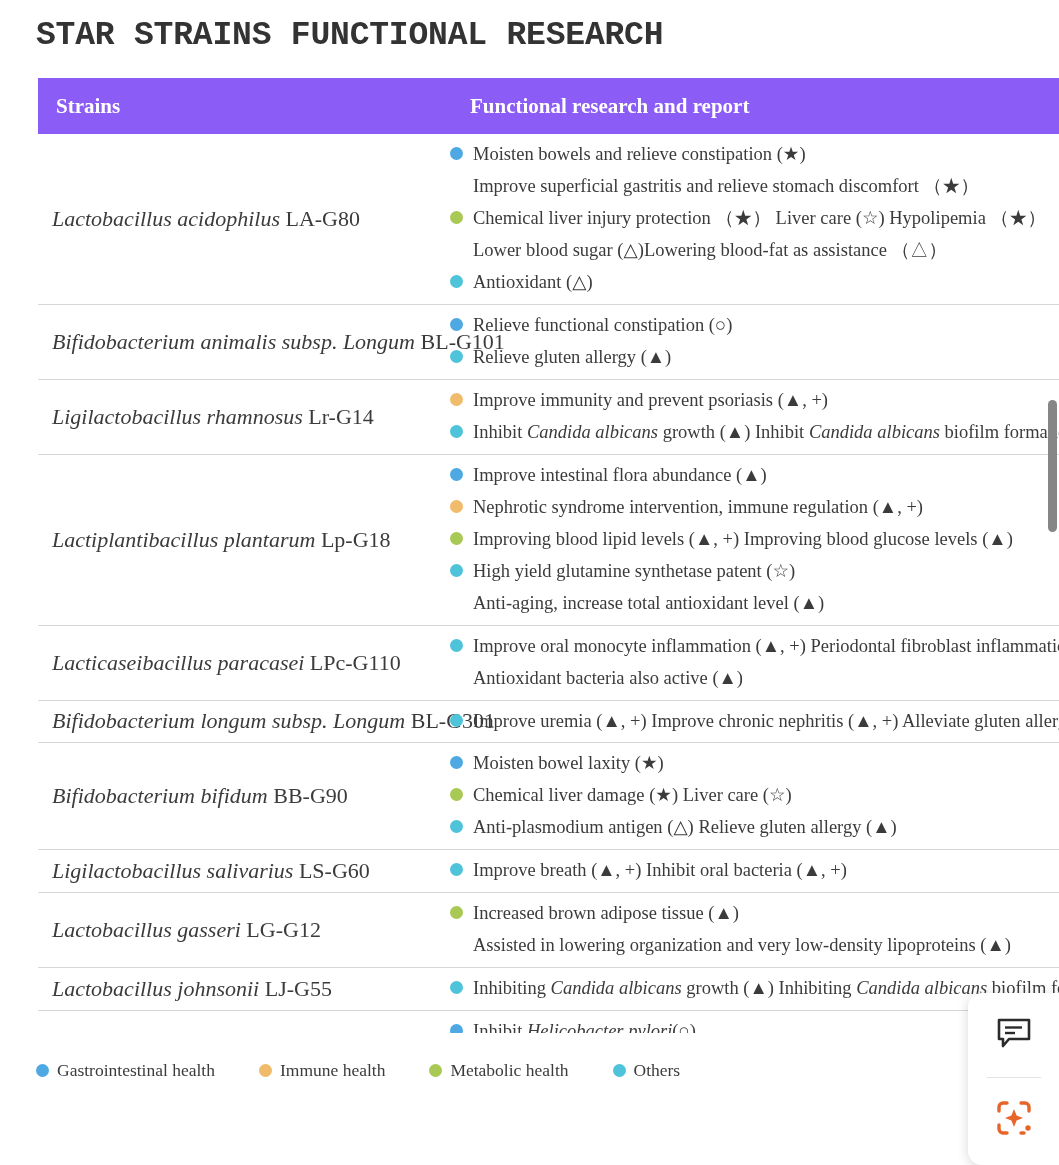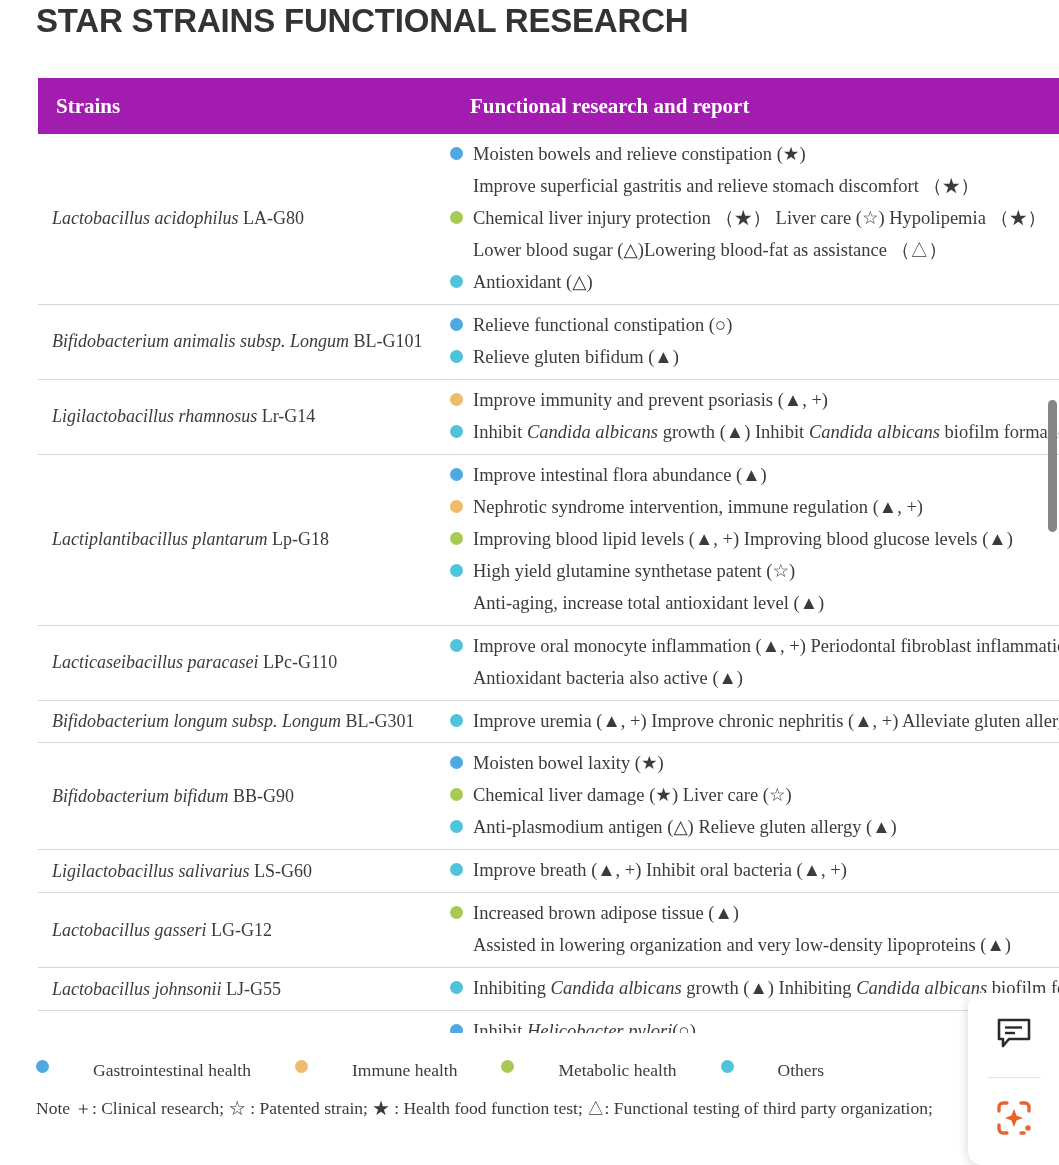--- a/index.html
+++ b/index.html
@@ -13,22 +13,22 @@
     position: relative;
     overflow: hidden;
     font-family: "Liberation Serif", serif;
     color: #3a3a3a;
   }
 
   
   .page-title {
     position: absolute;
     left: 36px;
-    top: 2px;
-    font-family: Liberation Sans, sans-serif;
+    top: 17px;
+    font-family: Liberation Mono, monospace;
     font-weight: bold;
     font-size: 33px;
     letter-spacing: -0.2px;
     color: #333333;
     white-space: nowrap;
   }
 
   
   .table-wrap {
     position: absolute;
@@ -40,21 +40,21 @@
   }
   table.strain-table {
     border-collapse: collapse;
     table-layout: fixed;
     width: 1440px;   
   }
   table.strain-table col.c-strain { width: 400px; }
   table.strain-table col.c-func   { width: 1040px; }
 
   thead th {
-    background: #a21caf;
+    background: #8b5cf6;
     color: #ffffff;
     font-family: "Liberation Serif", serif;
     font-weight: bold;
     font-size: 21px;
     height: 56px;
     vertical-align: middle;
     text-align: left;
     padding: 0;
     border: none;
   }
@@ -65,21 +65,21 @@
     border-bottom: 1px solid #d6d6d6;
     padding: 0;
     vertical-align: middle;
     font-size: 18.5px;
   }
   tbody tr:last-child td { border-bottom: 2px solid #8b8b8b; }
 
   td.strain-cell {
     padding: 0 8px 0 14px;
     white-space: nowrap;
-    font-size: 18px;
+    font-size: 22px;
     color: #3b3b3b;
   }
   td.strain-cell .sp { font-style: italic; }
   td.strain-cell .code { font-style: normal; }
 
   td.func-cell {
     padding: 6px 0 6px 0;
   }
 
   .func-line {
@@ -112,21 +112,21 @@
   
   .legend {
     position: absolute;
     left: 36px;
     top: 1060px;
     display: flex;
     align-items: center;
     font-size: 17.5px;
     color: #3b3b3b;
   }
-  .legend-item { display: flex; margin-right: 44px; gap: 36px; }
+  .legend-item { display: flex; align-items: center; margin-right: 44px; }
   .legend-item .bullet { margin-top: 0; margin-right: 8px; }
 
   
   .notes {
     position: absolute;
     left: 36px;
     top: 1092px;
     width: 930px;
     font-size: 17.5px;
     color: #3b3b3b;
@@ -226,21 +226,21 @@
         </tr>
         <tr>
           <td class="strain-cell"><span class="sp">Bifidobacterium animalis  subsp. Longum</span> <span class="code">BL-G101</span></td>
           <td class="func-cell">
             <div class="func-line">
               <span class="bullet gi"></span>
               <span class="func-text">Relieve functional constipation (○)</span>
             </div>
             <div class="func-line">
               <span class="bullet oth"></span>
-              <span class="func-text">Relieve gluten bifidum (▲)</span>
+              <span class="func-text">Relieve gluten allergy (▲)</span>
             </div>
           </td>
         </tr>
         <tr>
           <td class="strain-cell"><span class="sp">Ligilactobacillus rhamnosus</span> <span class="code">Lr-G14</span></td>
           <td class="func-cell">
             <div class="func-line">
               <span class="bullet imm"></span>
               <span class="func-text">Improve immunity and prevent psoriasis (▲, +)</span>
             </div>
@@ -375,21 +375,20 @@
       <span class="bullet met"></span>
       <span>Metabolic health</span>
     </div>
     <div class="legend-item">
       <span class="bullet oth"></span>
       <span>Others</span>
     </div>
   </div>
 
 <div class="notes" id="notes">
-    <div class="nline">Note ＋: Clinical research; ☆ : Patented strain;  ★ : Health food function test; △: Functional testing of third party organization;</div>
   </div>
 
 <div class="float-widget">
   <div class="fw-btn">
     <span>
       <svg width="36" height="32" viewBox="0 0 36 32" fill="none">
         <path d="M3 3 H33 V22 H13 L7 29 V22 H3 Z" stroke="#2b2b2b" stroke-width="2.6" stroke-linejoin="round" fill="none"></path>
         <line x1="9" y1="10.5" x2="26" y2="10.5" stroke="#2b2b2b" stroke-width="2.4"></line>
         <line x1="9" y1="16" x2="19" y2="16" stroke="#2b2b2b" stroke-width="2.4"></line>
       </svg>

